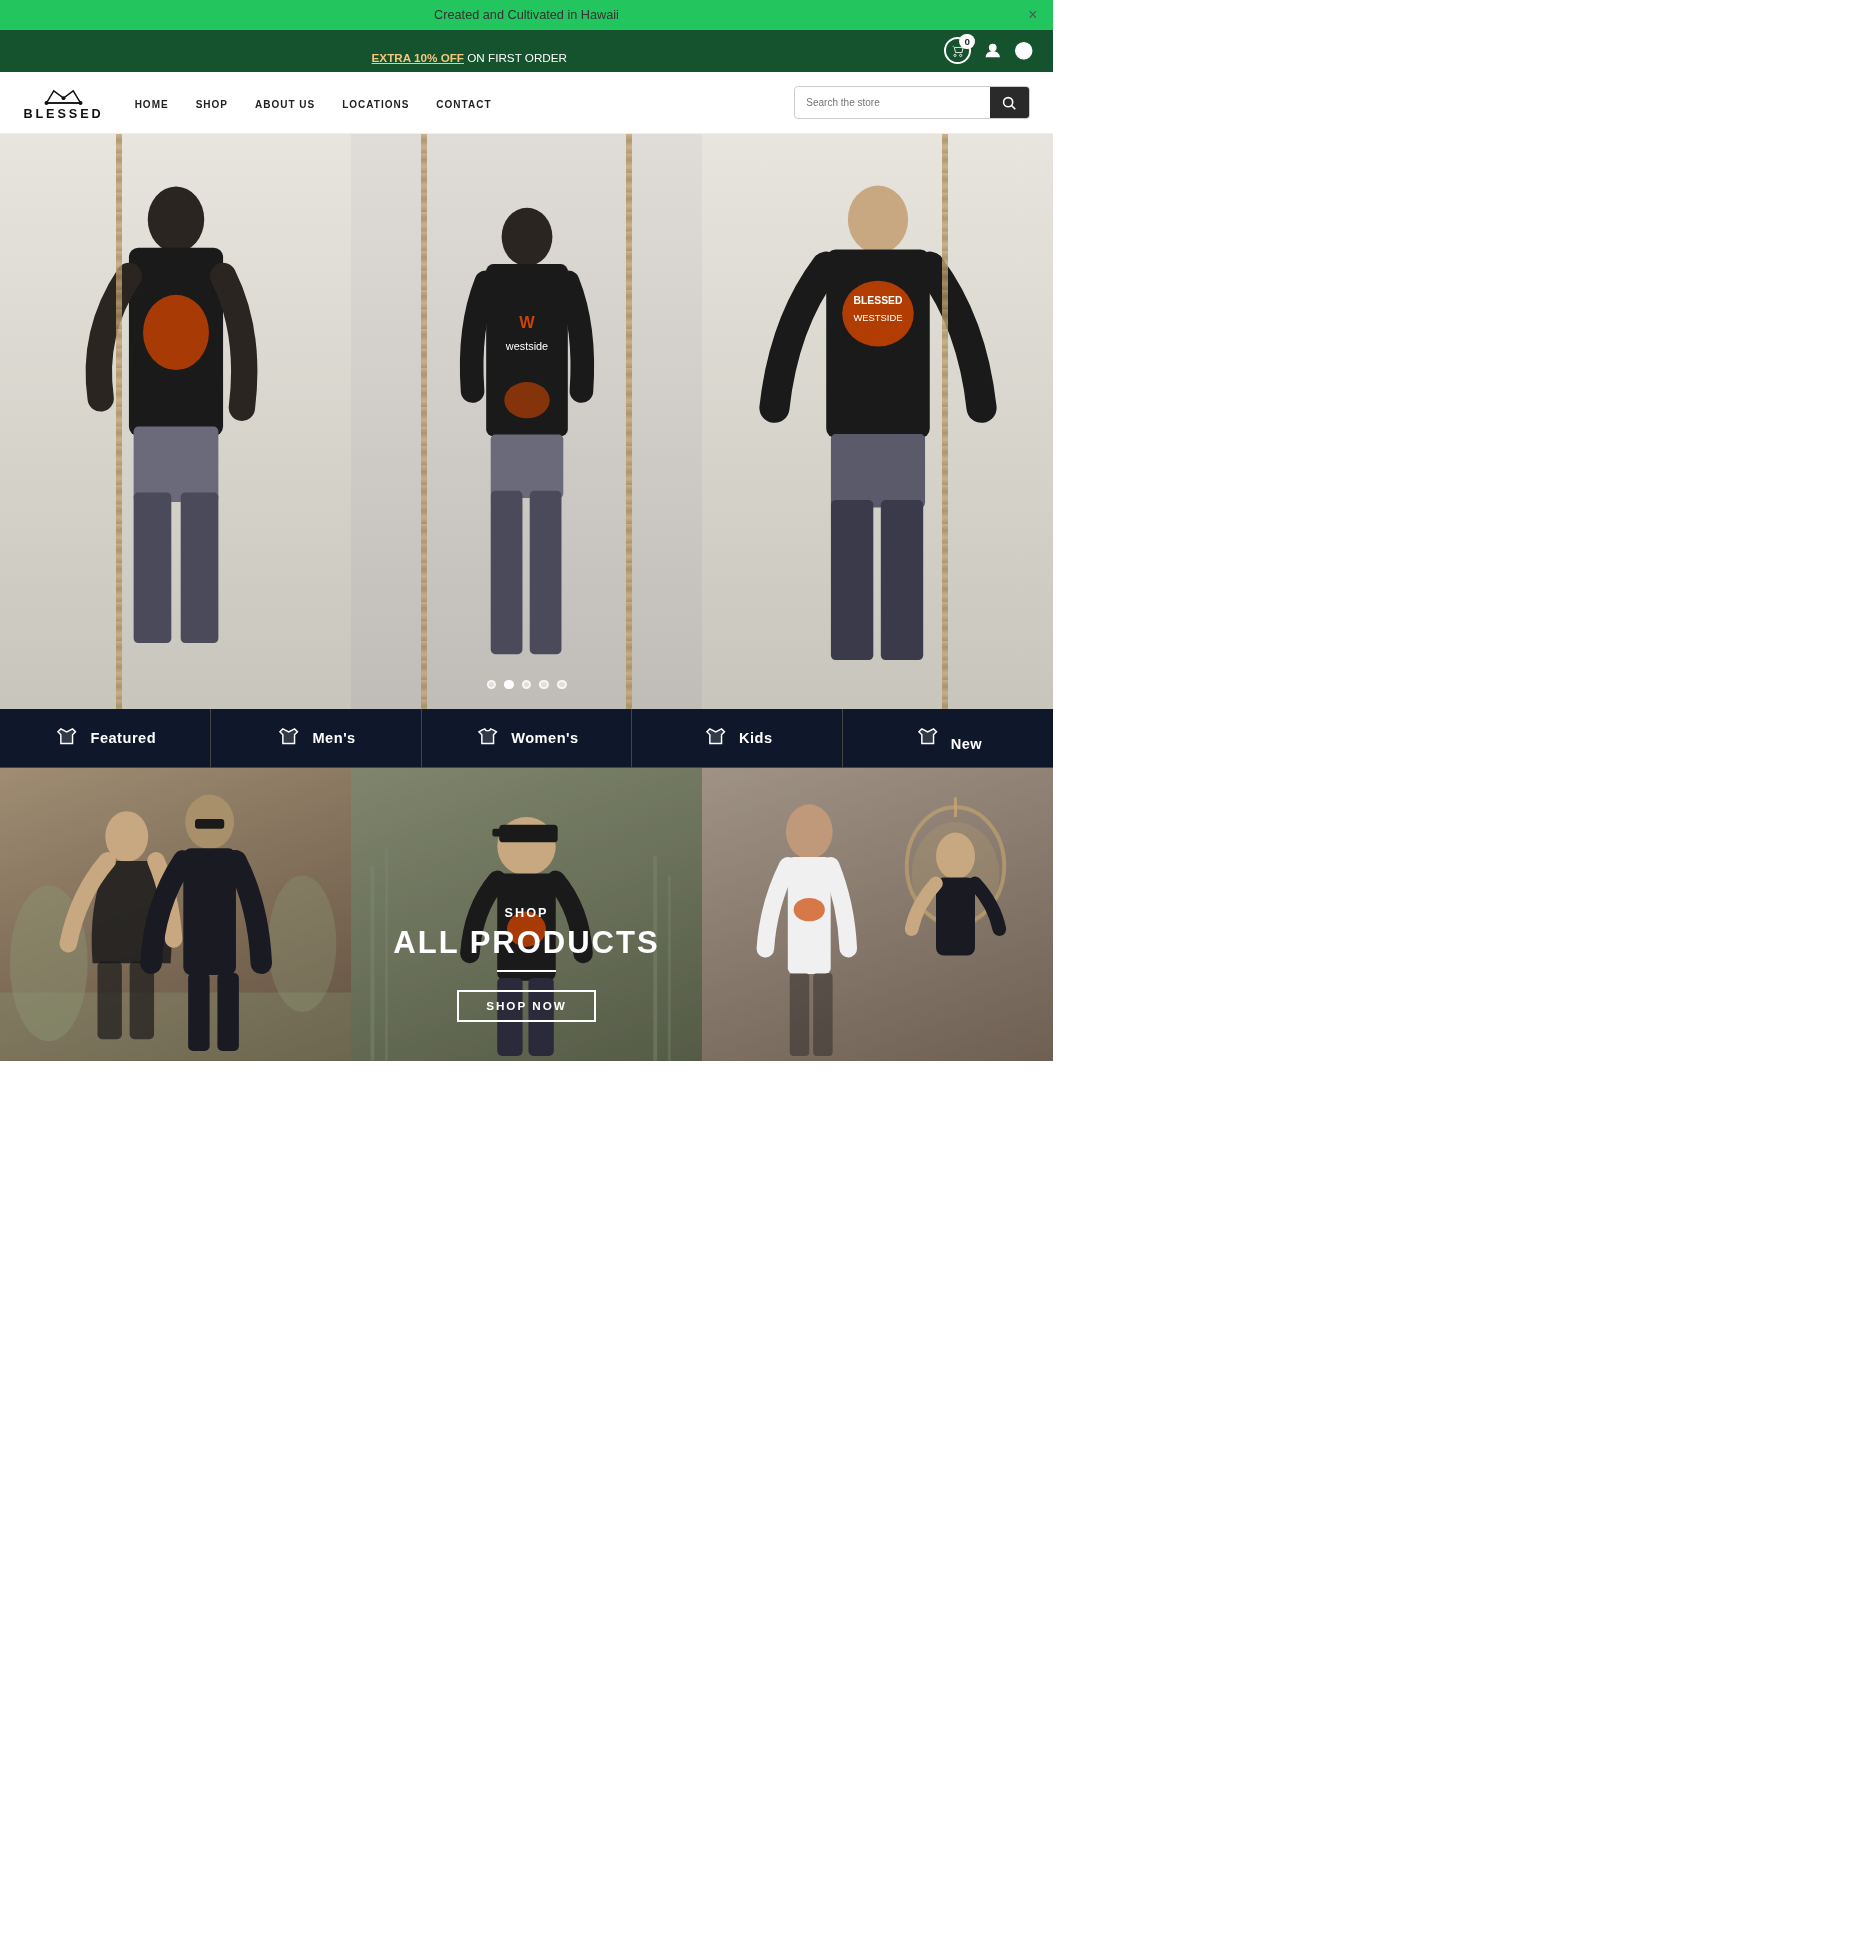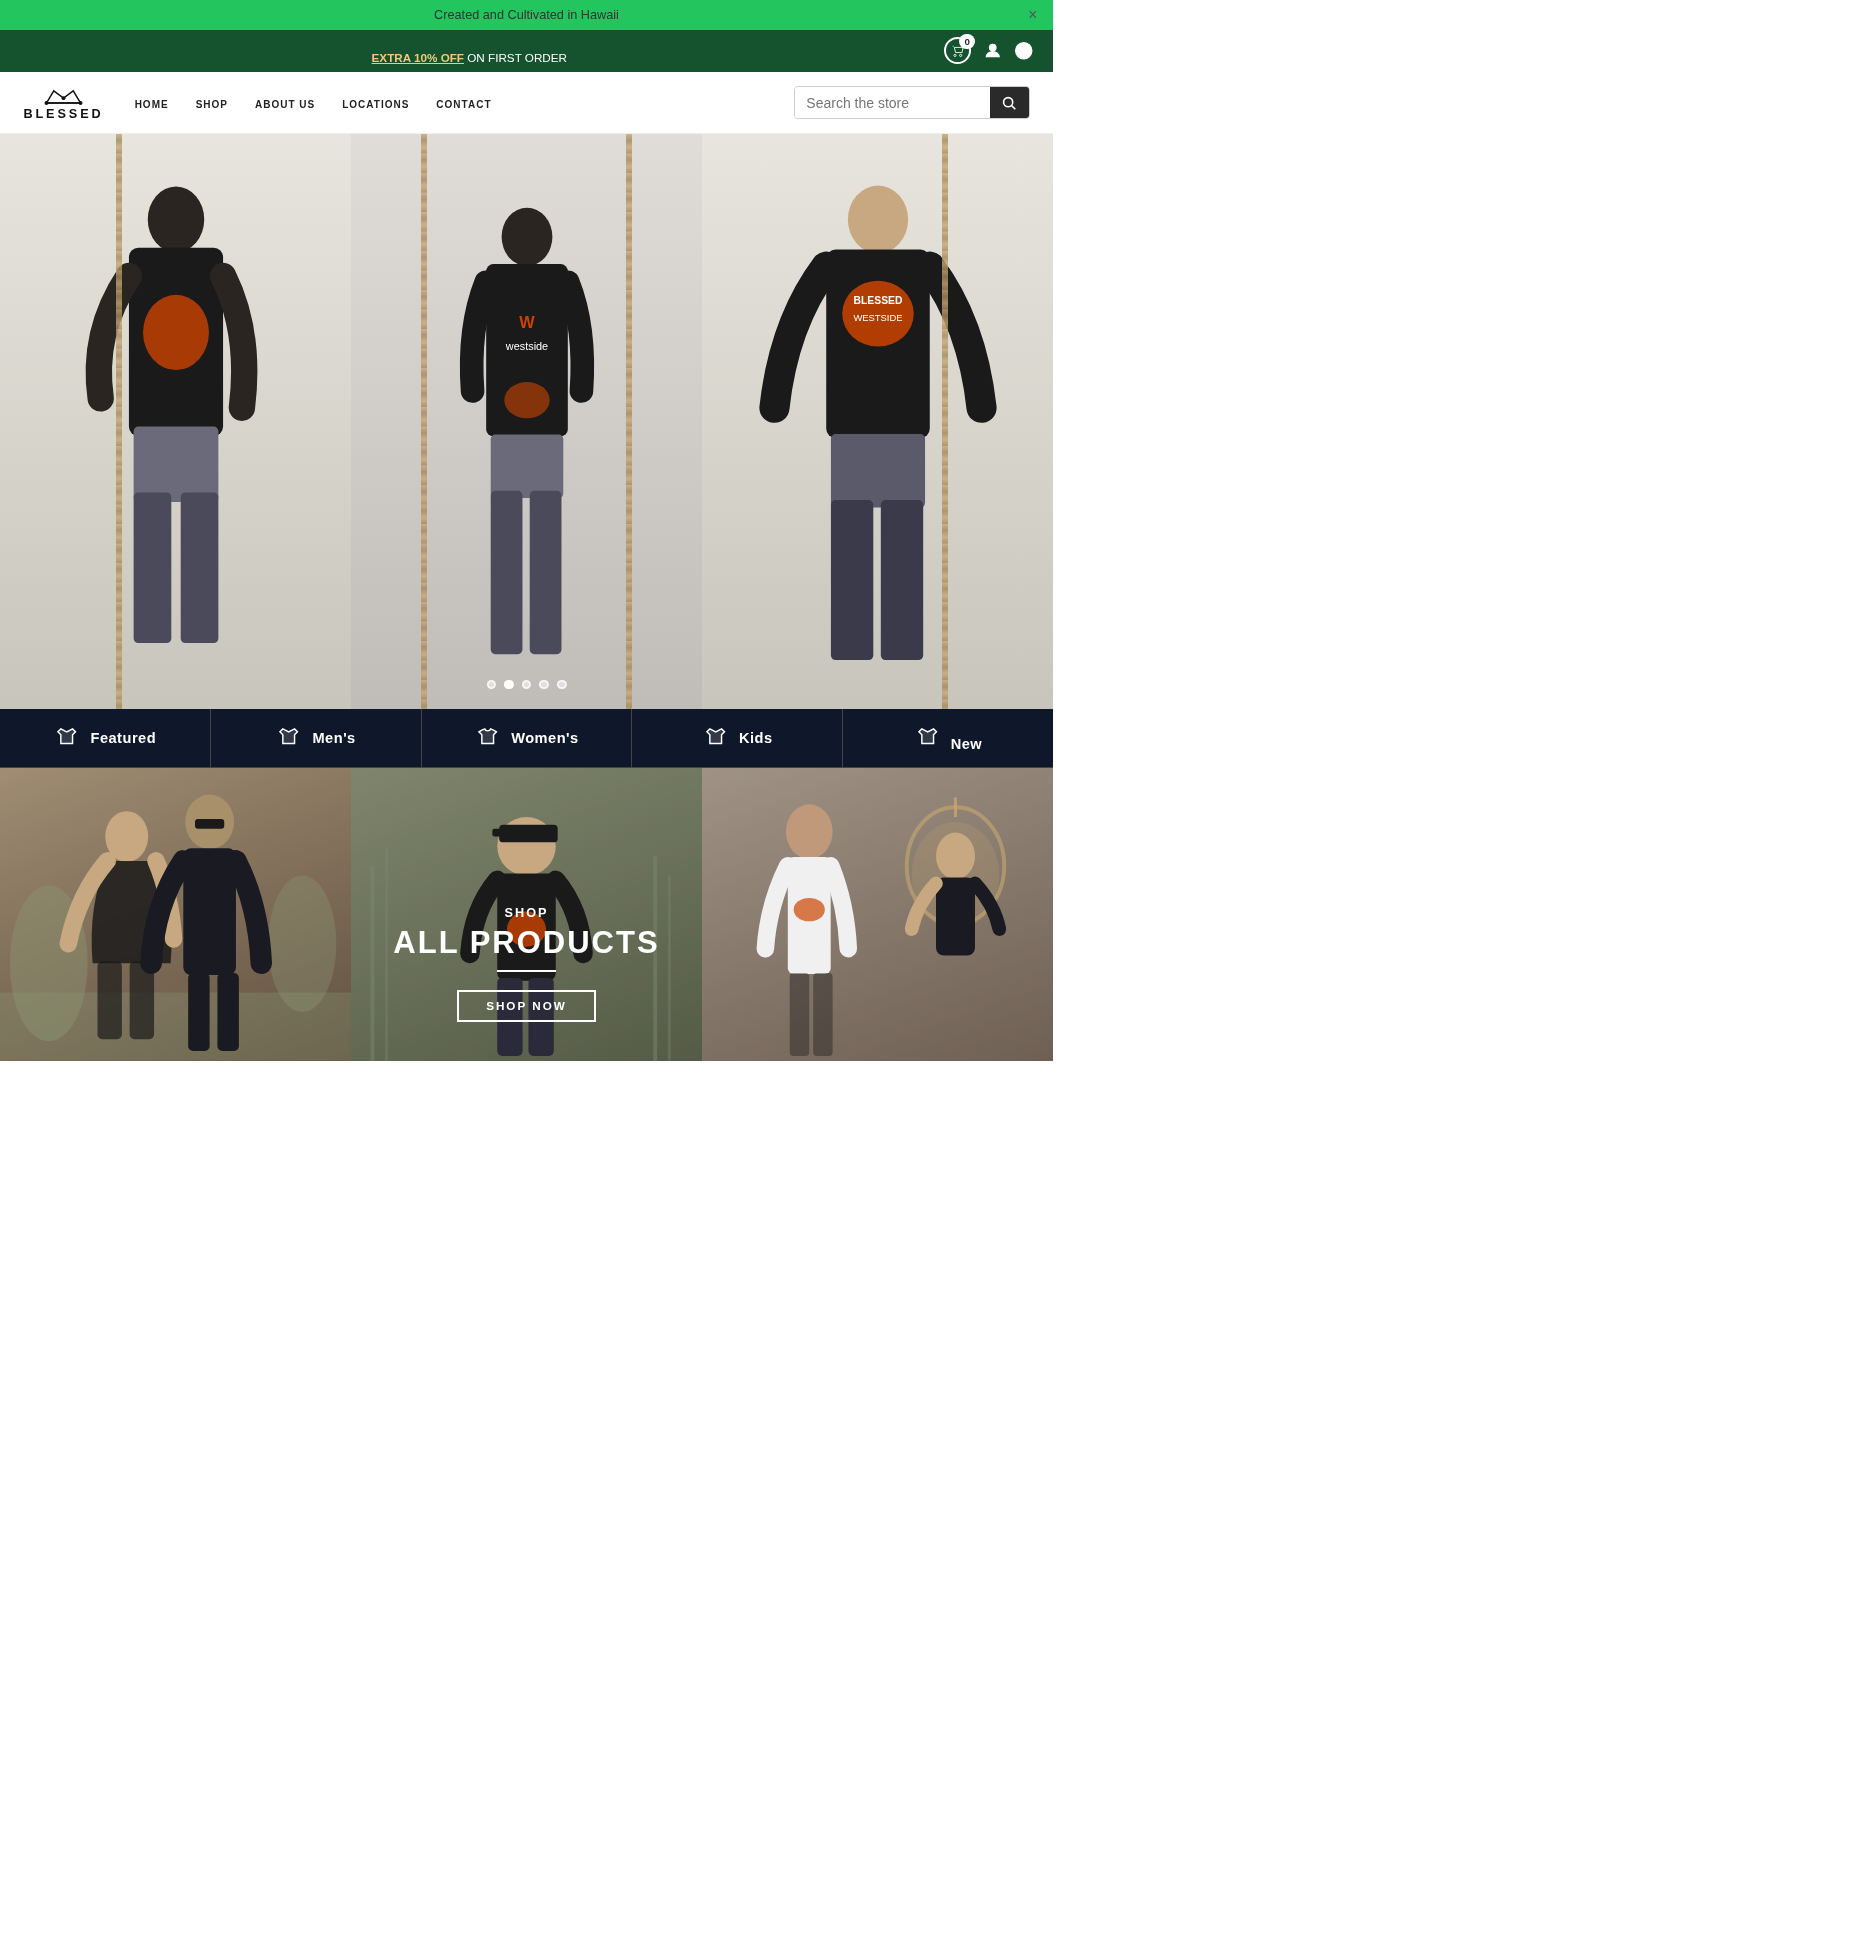--- a/index.html
+++ b/index.html
@@ -121,21 +121,21 @@
       display: flex;
       align-items: center;
       border: 1px solid #ccc;
       border-radius: 3.9px;
       overflow: hidden;
     }
     .search-wrap input {
       border: none;
       outline: none;
       padding: 7.8px 11.7px;
-      font-size: 14px;
+      font-size: 10px;
       width: 195px;
       color: #666;
     }
     .search-wrap button {
       background: #2a2a2a;
       border: none;
       padding: 7.8px 11.7px;
       cursor: pointer;
       display: flex;
       align-items: center;

